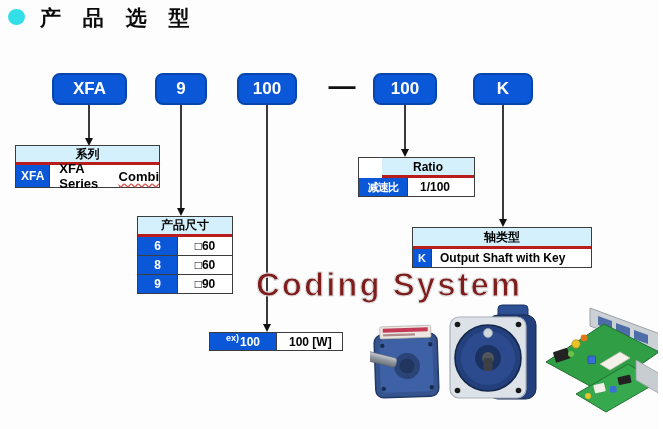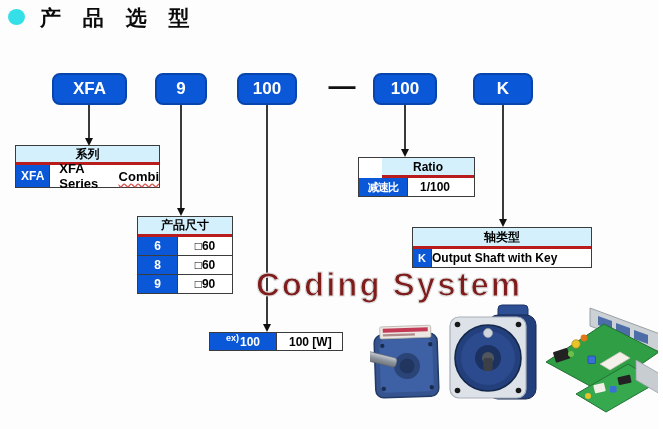--- a/index.html
+++ b/index.html
@@ -56,21 +56,21 @@
   .t-power .desc-cell{padding-left:12px;}
   .t-ratio{left:358px;top:157px;width:117px;}
   .t-ratio .info-header{height:17px;margin-left:23px;}
   .t-ratio .info-row{height:18px;}
   .t-ratio .code-cell{width:49px;font-size:11px;letter-spacing:-1px;}
   .t-ratio .desc-cell{padding-left:12px;}
   .t-shaft{left:412px;top:227px;width:180px;}
   .t-shaft .info-header{height:18px;}
   .t-shaft .info-row{height:18px;}
   .t-shaft .code-cell{width:19px;font-size:11px;}
-  .t-shaft .desc-cell{padding-left:0;}
+  .t-shaft .desc-cell{padding-left:8px;}
   .sup{font-size:9px;position:relative;top:-4px;margin-right:1px;}
   .wavy{text-decoration:underline;text-decoration-style:wavy;text-decoration-color:#d9534f;text-underline-offset:2px;}
   
   .watermark{
     position:absolute;left:256px;top:266px;font-size:33px;font-weight:bold;letter-spacing:2px;
     color:#7f1d1d;-webkit-text-stroke:1.2px #dcdcdc;white-space:nowrap;
   }
   .photos{position:absolute;left:370px;top:300px;width:293px;height:129px;}
 </style>
 </head>

